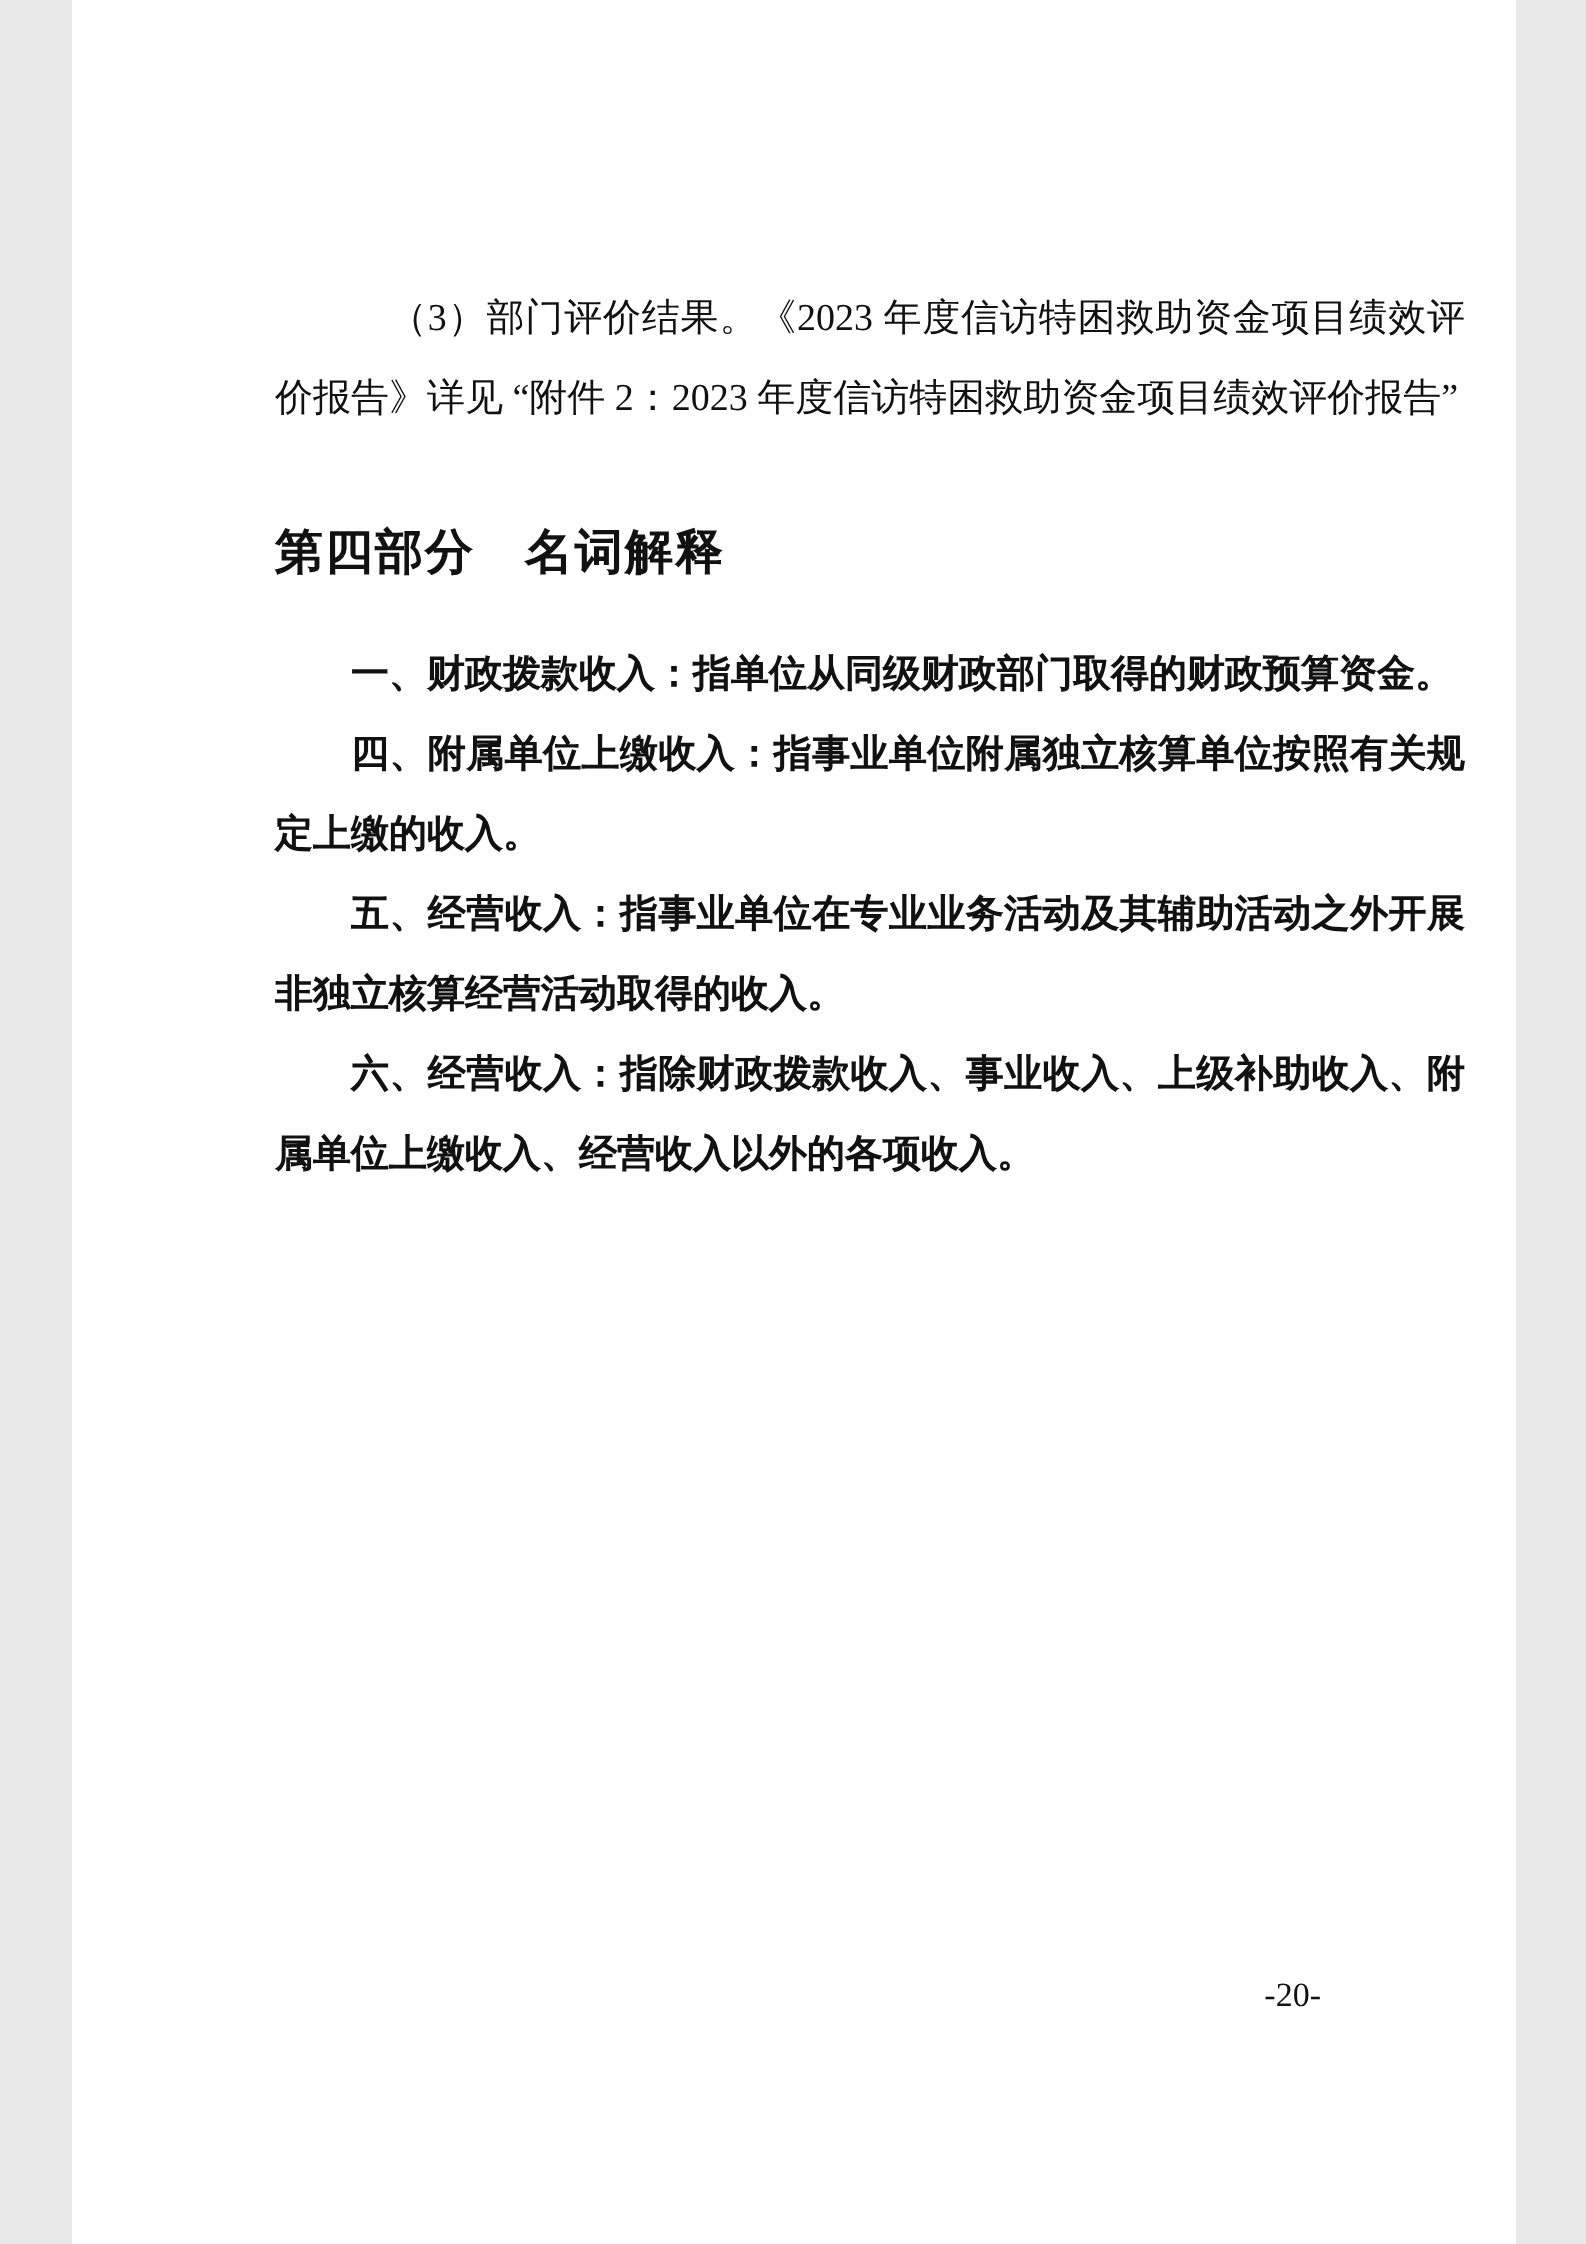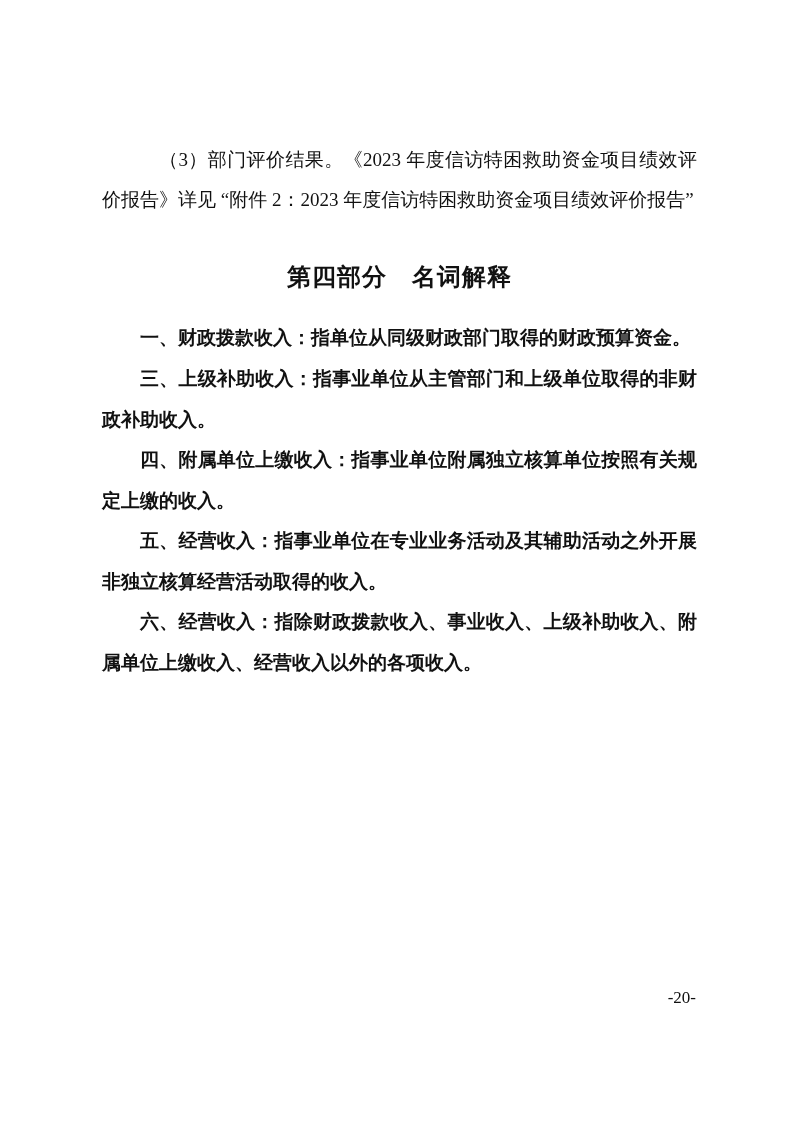--- a/index.html
+++ b/index.html
@@ -2,21 +2,21 @@
 <html><head>
 <meta charset="utf-8">
 <style>
   html, body {
     margin: 0;
     padding: 0;
     background: #e8e8e8;
   }
   .page {
     position: relative;
-    width: 793px;
+    width: 722px;
     height: 1122px;
     margin: 0 auto;
     background: #ffffff;
     color: #111111;
     font-family: "Liberation Serif", "DejaVu Serif", serif;
     overflow: hidden;
     box-sizing: border-box;
   }
   .content {
     position: absolute;
@@ -30,37 +30,37 @@
     font-size: 19px;
     line-height: 40px;
     text-align: justify;
     text-indent: 3em;
   }
   .section-heading {
     margin: 37px 0 0 0;
     font-size: 24px;
     line-height: 40px;
     font-weight: 700;
-    text-align: center;
+    text-align: left;
     font-family: "Liberation Sans", "DejaVu Sans", sans-serif;
     letter-spacing: 1px;
   }
   .terms {
     margin-top: 21px;
   }
   .term-item {
     margin: 0;
     font-size: 19px;
     line-height: 40px;
     text-align: justify;
     text-indent: 2em;
   }
   .term-name {
     font-weight: 700;
-    font-family: Liberation Mono, monospace;
+    font-family: Liberation Sans, sans-serif;
   }
   .term-definition {
     font-weight: 700;
   }
   .page-number {
     position: absolute;
     top: 988px;
     right: 97px;
     font-size: 17px;
     line-height: 20px;
@@ -77,21 +77,20 @@
 
     <p class="intro-paragraph">（3）部门评价结果。《2023 年度信访特困救助资金项目绩效评价报告》详见 “附件 2：2023 年度信访特困救助资金项目绩效评价报告”</p>
 
     <h2 class="section-heading">第四部分　名词解释</h2>
 
     <div class="terms">
 
       <p class="term-item"><span class="term-name">一、财政拨款收入：</span><span class="term-definition">指单位从同级财政部门取得的财政预算资金。</span></p>
 
 
-      <p class="term-item"><span class="term-name">三、上级补助收入：</span><span class="term-definition">指事业单位从主管部门和上级单位取得的非财政补助收入。</span></p>
 
       <p class="term-item"><span class="term-name">四、附属单位上缴收入：</span><span class="term-definition">指事业单位附属独立核算单位按照有关规定上缴的收入。</span></p>
 
       <p class="term-item"><span class="term-name">五、经营收入：</span><span class="term-definition">指事业单位在专业业务活动及其辅助活动之外开展非独立核算经营活动取得的收入。</span></p>
 
       <p class="term-item"><span class="term-name">六、经营收入：</span><span class="term-definition">指除财政拨款收入、事业收入、上级补助收入、附属单位上缴收入、经营收入以外的各项收入。</span></p>
 
 
     </div>
   </div>

